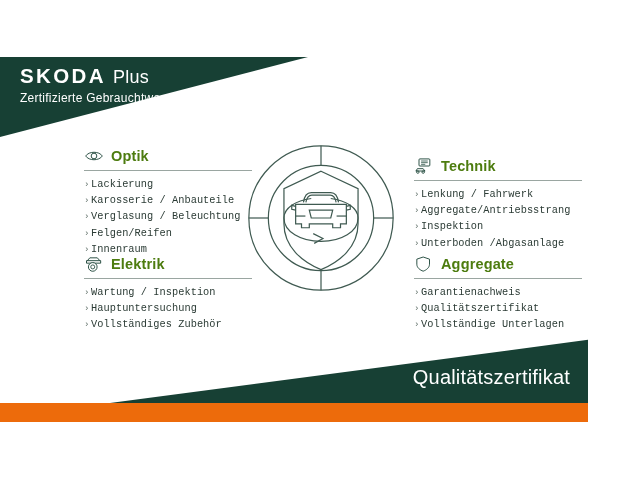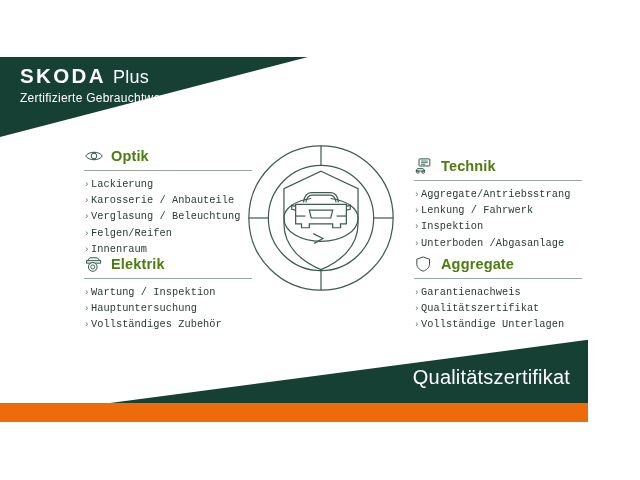--- a/index.html
+++ b/index.html
@@ -200,22 +200,22 @@
           <line x1="8.5" y1="8" x2="13.5" y2="8" stroke="#1a4336" stroke-width="0.9"></line>
           <path d="M2.5 16 L4 13.2 L11 13.2 L13 16" fill="none" stroke="#1a4336" stroke-width="1.05"></path>
           <line x1="2" y1="16" x2="13.5" y2="16" stroke="#1a4336" stroke-width="1.05"></line>
           <circle cx="4.6" cy="17.3" r="1.5" fill="none" stroke="#1a4336" stroke-width="1"></circle>
           <circle cx="11" cy="17.3" r="1.5" fill="none" stroke="#1a4336" stroke-width="1"></circle>
         </svg>
         <span class="sec-title">Technik</span>
       </div>
       <div class="sec-rule"></div>
       <ul class="sec-list">
+        <li><span class="chev">›</span><span>Lenkung / Fahrwerk</span></li>
         <li><span class="chev">›</span><span>Aggregate/Antriebsstrang</span></li>
-        <li><span class="chev">›</span><span>Lenkung / Fahrwerk</span></li>
         <li><span class="chev">›</span><span>Inspektion</span></li>
         <li><span class="chev">›</span><span>Unterboden /Abgasanlage</span></li>
       </ul>
     </div>
 
     <div class="section" style="top:254px;">
       <div class="sec-head">
         <svg class="sec-icon" viewBox="0 0 24 20">
           <path d="M11 1.6 L18.6 4.2 L18.6 10.3 C18.6 14.4, 14.8 17.3, 11 18.6
                    C7.2 17.3, 3.4 14.4, 3.4 10.3 L3.4 4.2 Z" fill="none" stroke="#1a4336" stroke-width="1.1"></path>

